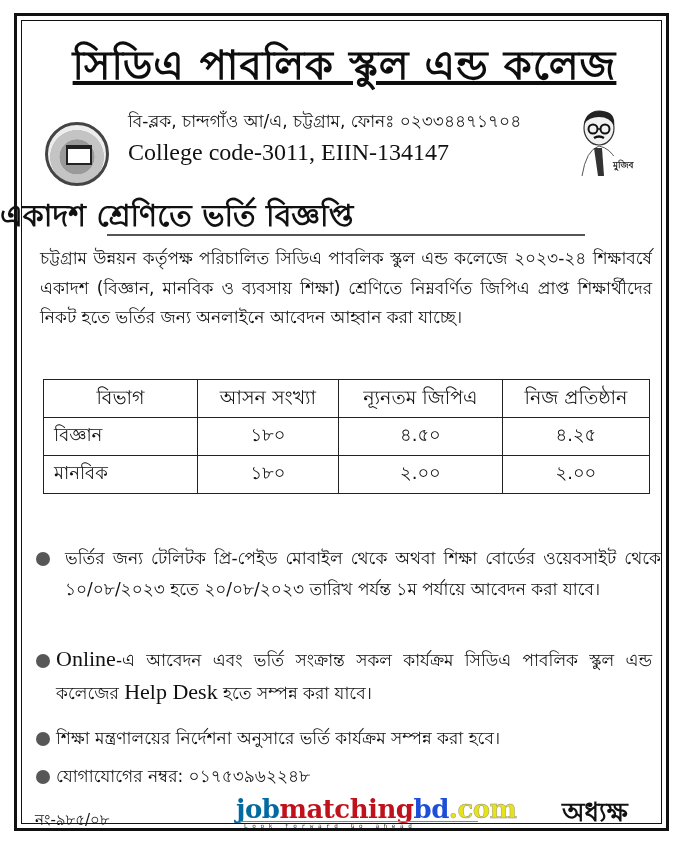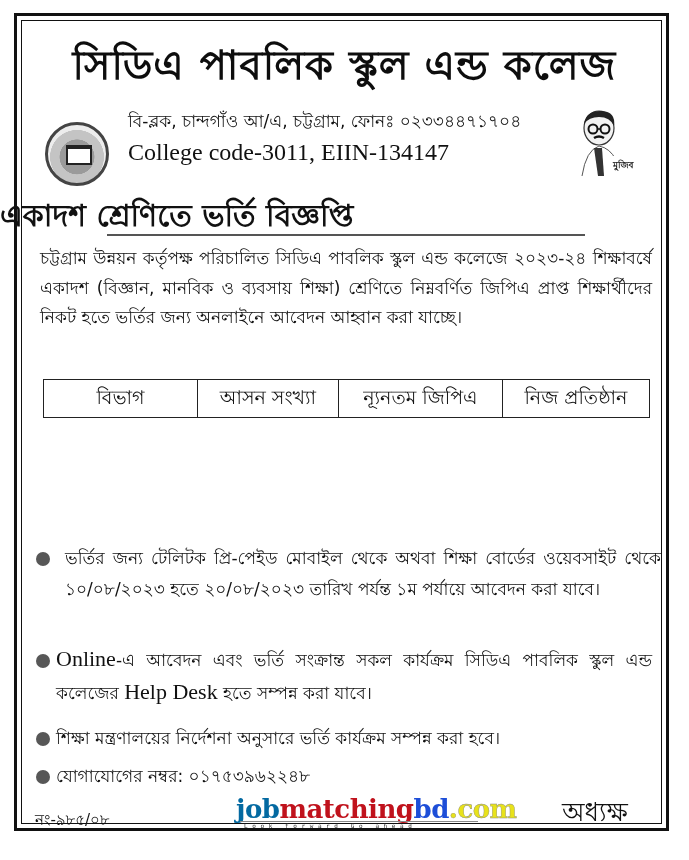--- a/index.html
+++ b/index.html
@@ -32,20 +32,21 @@
     .abs { position: absolute; white-space: nowrap; }
 
     .school-name {
       left: 0; width: 689px; top: 34px;
       text-align: center;
       font-family: "DejaVu Sans", sans-serif;
       font-size: 40px;
       font-weight: bold;
       letter-spacing: 1px;
       color: #0d0d0d;
+      text-decoration: underline;
     }
     .address {
       left: 128px; top: 108px;
       font-size: 17px;
       color: #111;
     }
     .college-code {
       left: 128px; top: 139px;
       font-family: "Liberation Serif", serif;
       font-size: 24px;
@@ -149,21 +150,21 @@
       color: #333;
     }
     .wm-line {
       left: 240px; top: 821px;
       width: 238px; height: 1px;
       background: #888;
     }
     .signature {
       left: 562px; top: 792px;
       font-size: 26px;
-      font-weight: normal;
+      font-weight: bold;
     }
   </style>
 </head>
 <body>
 
 <div class="frame-outer"></div>
 <div class="frame-inner"></div>
 
 <div class="abs school-name">সিডিএ পাবলিক স্কুল এন্ড কলেজ</div>
 
@@ -197,20 +198,32 @@
 <table class="admission">
   <thead>
     <tr>
       <th class="col1">বিভাগ</th>
       <th class="col2">আসন সংখ্যা</th>
       <th class="col3">ন্যূনতম জিপিএ</th>
       <th class="col4">নিজ প্রতিষ্ঠান</th>
     </tr>
   </thead>
   <tbody>
+    <tr>
+      <td class="dept">বিজ্ঞান</td>
+      <td>১৮০</td>
+      <td>৪.৫০</td>
+      <td>৪.২৫</td>
+    </tr>
+    <tr>
+      <td class="dept">মানবিক</td>
+      <td>১৮০</td>
+      <td>২.০০</td>
+      <td>২.০০</td>
+    </tr>
   </tbody>
 </table>
 
 <div class="bullet" style="left:36px; top:552px;"></div>
 <div class="bullet-text" style="left:56px; top:543px; width:596px;margin-left:9px;">ভর্তির জন্য টেলিটক প্রি-পেইড মোবাইল থেকে অথবা শিক্ষা বোর্ডের ওয়েবসাইট থেকে ১০/০৮/২০২৩ হতে ২০/০৮/২০২৩ তারিখ পর্যন্ত ১ম পর্যায়ে আবেদন করা যাবে।</div>
 
 <div class="bullet" style="left:36px; top:654px;"></div>
 <div class="bullet-text" style="left:56px; top:643px; width:596px;"><span class="en">Online</span><span>-এ আবেদন এবং ভর্তি সংক্রান্ত সকল কার্যক্রম সিডিএ পাবলিক স্কুল এন্ড কলেজের </span><span class="en">Help Desk</span><span> হতে সম্পন্ন করা যাবে।</span></div>
 
 <div class="bullet" style="left:36px; top:732px;"></div>

